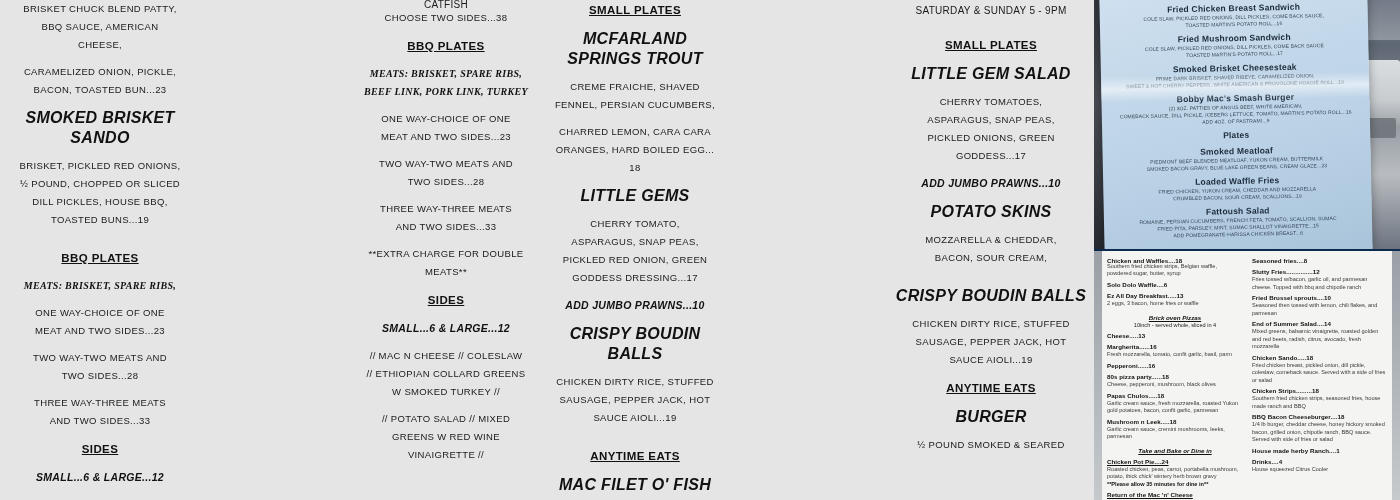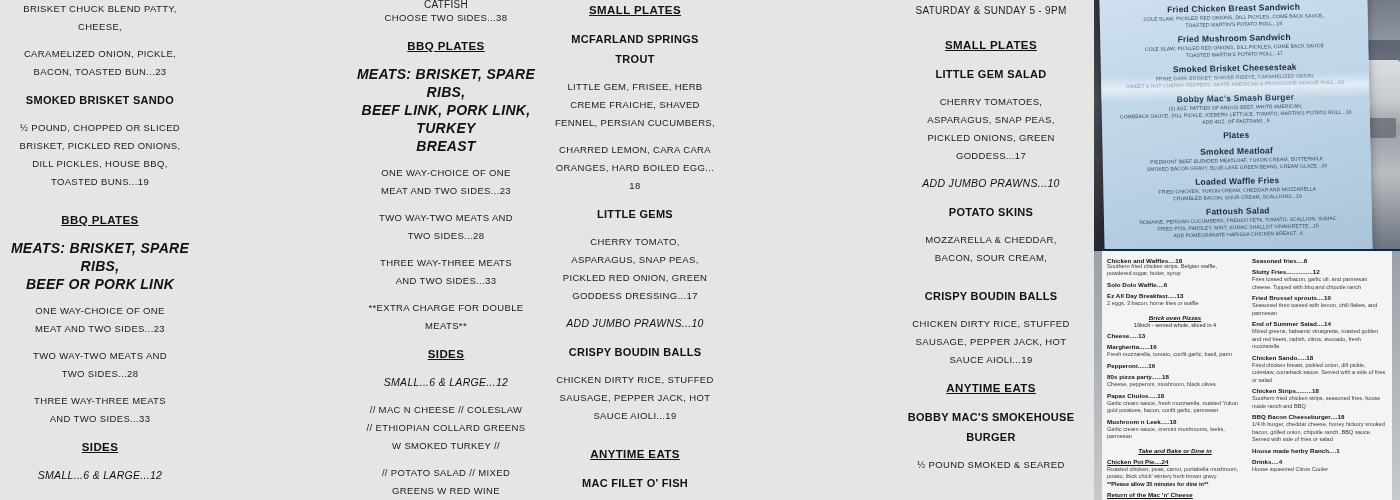--- a/index.html
+++ b/index.html
@@ -24,40 +24,41 @@
   .head{
     font-size:11.5px;
     line-height:20px;
     font-weight:bold;
     letter-spacing:.4px;
     text-decoration:underline;
     text-transform:uppercase;
     color:#111;
   }
   .item{
-    font-size:11px;
+    font-size:16px;
     line-height:20px;
+    font-style:italic;
     font-weight:bold;
     letter-spacing:.3px;
     text-transform:uppercase;
     color:#111;
   }
   .sub{
     font-size:9.5px;
     line-height:18px;
     letter-spacing:.35px;
     text-transform:uppercase;
     color:#1a1a1a;
   }
   .meats{
-    font-size:14px;line-height:18px;font-style:italic;font-weight:bold;
-    letter-spacing:.3px;text-transform:uppercase;color:#111;
+    font-size:10px;line-height:18px;font-style:italic;font-weight:bold;
+    letter-spacing:.3px;text-transform:uppercase;color:#111;font-family:Liberation Serif, serif;
   }
   .sidesprice{
-    font-size:10.5px;line-height:19px;font-style:italic;font-weight:normal;
+    font-size:10.5px;line-height:19px;font-style:italic;font-weight:bold;
     letter-spacing:.3px;text-transform:uppercase;color:#111;
   }
   .clipped-top{
     font-size:10px;line-height:9px;letter-spacing:.3px;text-transform:uppercase;
     color:#1a1a1a;overflow:hidden;height:9px;
   }
   .spacer{height:10px;}
 
   
   .photo{
@@ -136,42 +137,42 @@
 </style>
 </head>
 <body>
 
 <div id="stage">
 
   <div class="cols">
     <div class="col col-1">
         <div class="blk">
           <div class="sub">BRISKET CHUCK BLEND PATTY,</div>
+          <div class="sub">BBQ SAUCE, AMERICAN</div>
           <div class="sub">CHEESE,</div>
         </div>
         <div class="blk">
           <div class="sub">CARAMELIZED ONION, PICKLE,</div>
           <div class="sub">BACON, TOASTED BUN...23</div>
         </div>
         <div class="blk">
           <div class="item">Smoked Brisket Sando</div>
         </div>
         <div class="blk">
+          <div class="sub">BRISKET, PICKLED RED ONIONS,</div>
           <div class="sub">½ POUND, CHOPPED OR SLICED</div>
-          <div class="sub">BRISKET, PICKLED RED ONIONS,</div>
           <div class="sub">DILL PICKLES, HOUSE BBQ,</div>
           <div class="sub">TOASTED BUNS...19</div>
         </div>
         <div class="spacer"></div>
         <div class="blk">
           <div class="head">BBQ Plates</div>
         </div>
         <div class="blk">
           <div class="meats">MEATS: BRISKET, SPARE RIBS,</div>
-          <div class="meats">BEEF OR PORK LINK</div>
         </div>
         <div class="blk">
           <div class="sub">ONE WAY-CHOICE OF ONE</div>
           <div class="sub">MEAT AND TWO SIDES...23</div>
         </div>
         <div class="blk">
           <div class="sub">TWO WAY-TWO MEATS AND</div>
           <div class="sub">TWO SIDES...28</div>
         </div>
         <div class="blk">
@@ -189,21 +190,20 @@
         <div class="clipped-top">CATFISH</div>
         <div class="blk">
           <div class="sub">CHOOSE TWO SIDES...38</div>
         </div>
         <div class="blk">
           <div class="head">BBQ Plates</div>
         </div>
         <div class="blk">
           <div class="meats">MEATS: BRISKET, SPARE RIBS,</div>
           <div class="meats">BEEF LINK, PORK LINK, TURKEY</div>
-          <div class="meats">BREAST</div>
         </div>
         <div class="blk">
           <div class="sub">ONE WAY-CHOICE OF ONE</div>
           <div class="sub">MEAT AND TWO SIDES...23</div>
         </div>
         <div class="blk">
           <div class="sub">TWO WAY-TWO MEATS AND</div>
           <div class="sub">TWO SIDES...28</div>
         </div>
         <div class="blk">
@@ -232,21 +232,20 @@
         </div>
       </div>
     <div class="col col-3">
         <div class="blk">
           <div class="head">Small Plates</div>
         </div>
         <div class="blk">
           <div class="item">McFarland Springs Trout</div>
         </div>
         <div class="blk">
-          <div class="sub">LITTLE GEM, FRISEE, HERB</div>
           <div class="sub">CREME FRAICHE, SHAVED</div>
           <div class="sub">FENNEL, PERSIAN CUCUMBERS,</div>
         </div>
         <div class="blk">
           <div class="sub">CHARRED LEMON, CARA CARA</div>
           <div class="sub">ORANGES, HARD BOILED EGG...</div>
           <div class="sub">18</div>
         </div>
         <div class="blk">
           <div class="item">Little Gems</div>
@@ -308,21 +307,20 @@
         </div>
         <div class="blk">
           <div class="sub">CHICKEN DIRTY RICE, STUFFED</div>
           <div class="sub">SAUSAGE, PEPPER JACK, HOT</div>
           <div class="sub">SAUCE AIOLI...19</div>
         </div>
         <div class="blk">
           <div class="head">Anytime eats</div>
         </div>
         <div class="blk">
-          <div class="item">Bobby Mac's Smokehouse</div>
           <div class="item">Burger</div>
         </div>
         <div class="blk">
           <div class="sub">½ POUND SMOKED &amp; SEARED</div>
         </div>
       </div>
   </div>
 
   <div class="photo">
     <div class="sky"></div>

